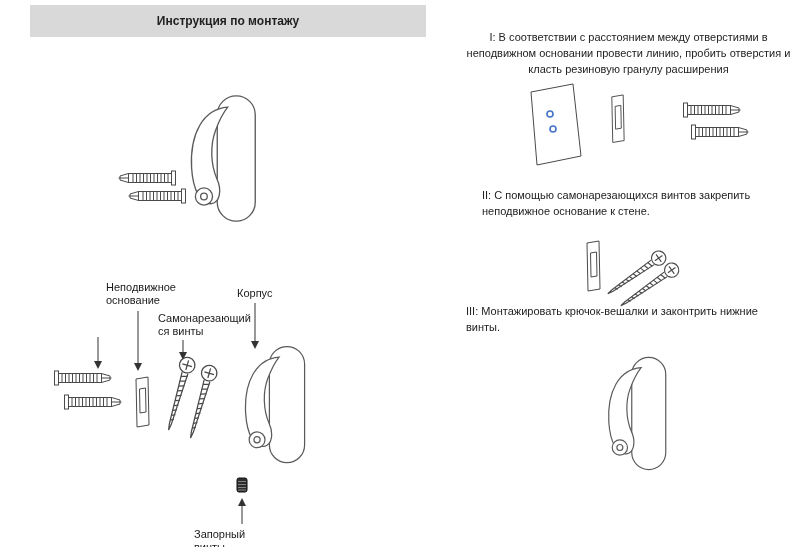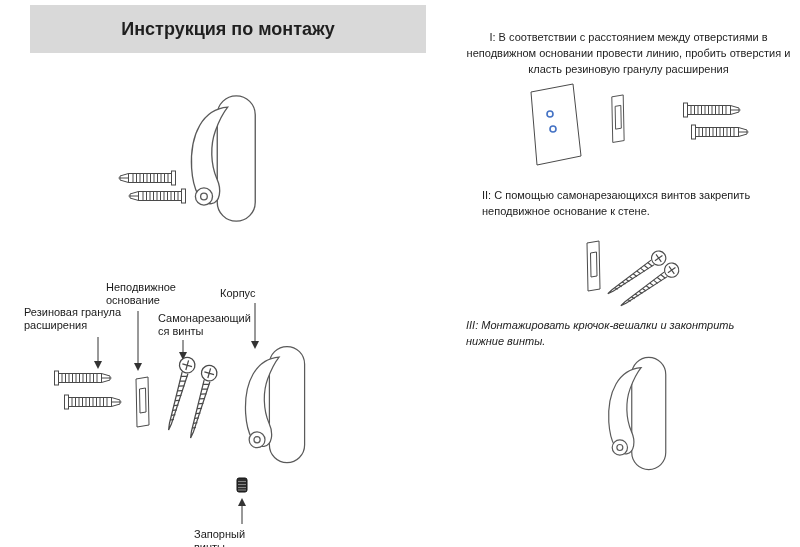--- a/index.html
+++ b/index.html
@@ -8,24 +8,24 @@
     width: 800px;
     height: 547px;
     background: #ffffff;
     font-family: "Liberation Sans", sans-serif;
     color: #1a1a1a;
     outline: 1px solid #c9c9c9;
     overflow: hidden;
   }
   .abs { position: absolute; }
   .header-bar {
-    left: 30px; top: 5px; width: 396px; height: 48px;
+    left: 30px; top: 5px; width: 396px; height: 32px;
     background: #d9d9d9;
     display: flex; align-items: center; justify-content: center;
-    font-size: 18px; font-weight: bold; color: #1f1f1f;
+    font-size: 12px; font-weight: bold; color: #1f1f1f;
   }
   .subtitle {
     left: 100px; top: 49px; width: 230px;
     text-align: center; font-size: 14px; font-weight: bold;
   }
   .part-label {
     font-size: 11px; line-height: 1.22;
     white-space: pre-line;
   }
   .step-text {
@@ -83,27 +83,25 @@
         <use href="#sym-hook" transform="translate(55,0) scale(0.95)"></use>
       </g>
     <g>
         <use href="#sym-dowel" transform="translate(66,78) scale(-1,1)"></use>
       </g>
     <g>
         <use href="#sym-dowel" transform="translate(76,96) scale(-1,1)"></use>
       </g>
   </svg>
 
-  <div class="abs part-label" style="left:24px; top:306px; width:110px;">Резиновая гранула
-расширения</div>
   <div class="abs part-label" style="left:106px; top:281px; width:85px;">Неподвижное
 основание</div>
   <div class="abs part-label" style="left:158px; top:312px; width:95px;">Самонарезающий
 ся винты</div>
-  <div class="abs part-label" style="left:220px; top:287px; width:50px;">Корпус</div>
+  <div class="abs part-label" style="left:237px; top:287px; width:50px;">Корпус</div>
   <div class="abs part-label" style="left:194px; top:528px; width:80px;">Запорный винты</div>
 
   <svg class="illus" style="left:93px; top:337px;" width="10" height="32" viewBox="0 0 10 32">
     <line x1="5" y1="0" x2="5" y2="24" stroke="#333" stroke-width="1"></line>
       <polygon points="1,24 9,24 5,32" fill="#333"></polygon>
   </svg>
   <svg class="illus" style="left:133px; top:311px;" width="10" height="60" viewBox="0 0 10 60">
     <line x1="5" y1="0" x2="5" y2="52" stroke="#333" stroke-width="1"></line>
       <polygon points="1,52 9,52 5,60" fill="#333"></polygon>
   </svg>
@@ -176,21 +174,21 @@
         <use href="#sym-base" transform="translate(18,12)"></use>
       </g>
     <g transform="translate(95,18) rotate(55) scale(1.15)">
         <use href="#sym-screw"></use>
       </g>
     <g transform="translate(108,30) rotate(55) scale(1.15)">
         <use href="#sym-screw"></use>
       </g>
   </svg>
 
-  <div class="abs step-text" style="left:466px; top:318px; width:300px;font-style:italic;">III: Монтажировать крючок-вешалки и законтрить нижние винты.</div>
+  <div class="abs step-text" style="left:466px; top:304px; width:300px;">III: Монтажировать крючок-вешалки и законтрить нижние винты.</div>
 
   <svg class="illus" style="left:580px; top:352px;" width="95" height="125" viewBox="0 0 95 125">
     <g>
         <use href="#sym-hook" transform="translate(5,2) scale(0.85)"></use>
       </g>
   </svg>
 
 </div>
 
 </body></html>

